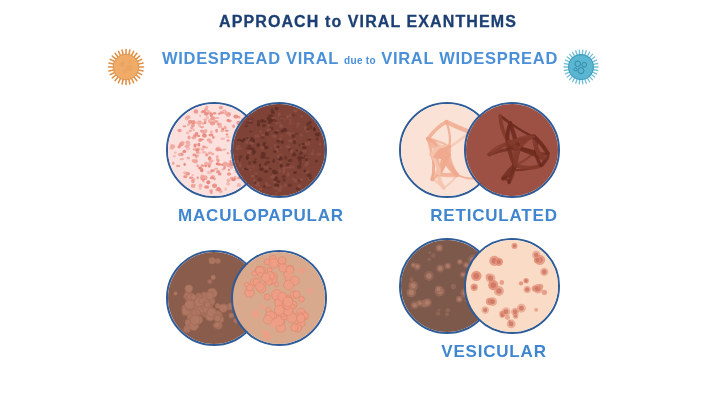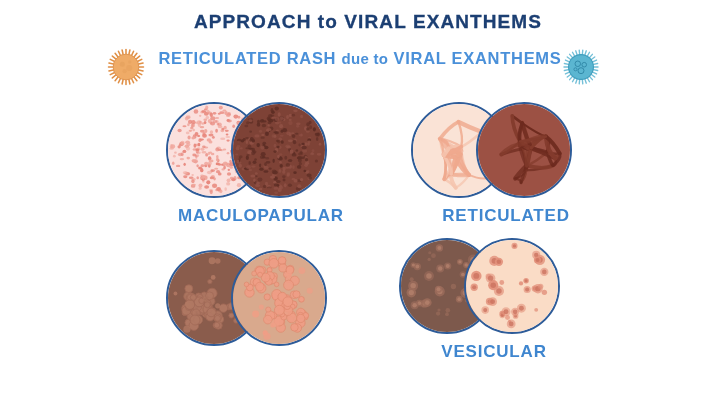--- a/index.html
+++ b/index.html
@@ -11,21 +11,21 @@
     position:relative;
   }
   #stage{position:absolute;inset:0;}
 
   
   .header{
     position:absolute;left:0;top:8px;width:720px;
     text-align:center;
   }
   .title{
-    font-size:19px;
+    font-size:16px;
     font-weight:bold;
     letter-spacing:1.1px;
     color:#1c3f73;
     line-height:28px;
     white-space:nowrap;
     margin-left:16px;
     -webkit-text-stroke:0.3px #1c3f73;
   }
   .subtitle-row{
     position:relative;
@@ -37,21 +37,21 @@
     gap:10px;
   }
   .subtitle{
     font-size:16.5px;
     font-weight:bold;
     letter-spacing:0.7px;
     color:#4a90d9;
     white-space:nowrap;
   }
   .subtitle .lower{
-    font-size:15px;
+    font-size:10px;
     font-weight:bold;
     letter-spacing:0.3px;
     text-transform:lowercase;
   }
 
   
   .virus{
     width:46px;height:46px;
     flex:0 0 46px;
     display:block;
@@ -64,21 +64,21 @@
     position:absolute;
     left:0;top:100px;
     width:582px;height:290px;
   }
   .card{
     position:absolute;
     width:230px;
     text-align:center;
   }
   .card-mp{left:146px;top:0px;}
-  .card-rt{left:391px;top:0px;}
+  .card-rt{left:379px;top:0px;}
   .card-pp{left:146px;top:148px;}
   .card-vs{left:379px;top:136px;}
 
   .pair{
     position:relative;
     width:230px;height:100px;
     margin:0 auto;
   }
   .disc{
     position:absolute;
@@ -105,23 +105,23 @@
 </style>
 </head>
 <body>
 
 <div id="stage">
 
   <div class="header">
     <div class="title">APPROACH to VIRAL EXANTHEMS</div>
     <div class="subtitle-row">
       <div class="subtitle">
-        <span>RETICULATED RASH</span>
+        <span>WIDESPREAD VIRAL</span>
         <span class="lower">due to</span>
-        <span>VIRAL EXANTHEMS</span>
+        <span>VIRAL WIDESPREAD</span>
       </div>
     </div>
   </div>
 
   <svg class="virus virus-left" viewBox="0 0 100 100">
     <g id="orange-spikes" stroke="#e08f45" stroke-width="3.4" stroke-linecap="round">
         <line x1="76" y1="50" x2="88" y2="50"></line>
         <line x1="75.34812571672741" y1="55.78554428286417" x2="87.0472606629093" y2="58.455795490339945"></line>
         <line x1="73.4251905654629" y1="61.28097721705651" x2="84.23681698029193" y2="66.48758208646721"></line>
         <line x1="70.32761854416877" y1="66.21073484832706" x2="79.70959633378513" y2="73.69261247063187"></line>

